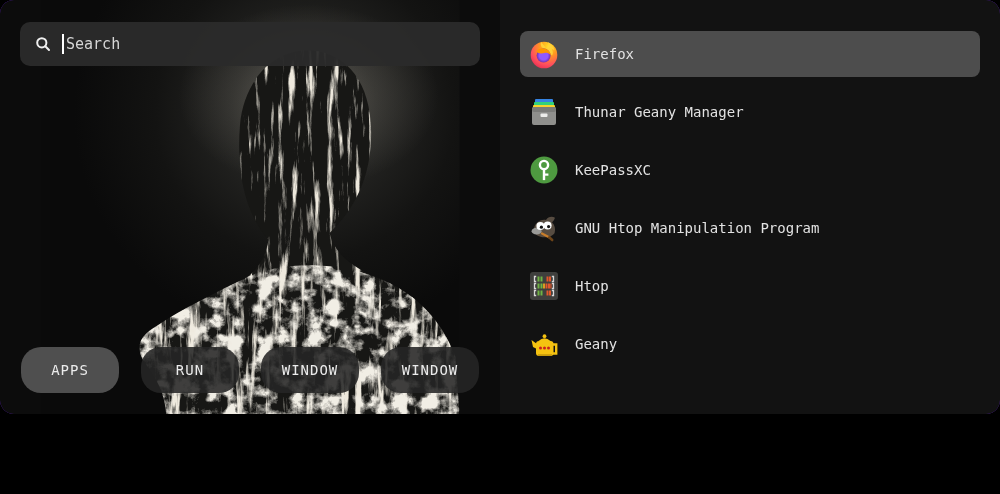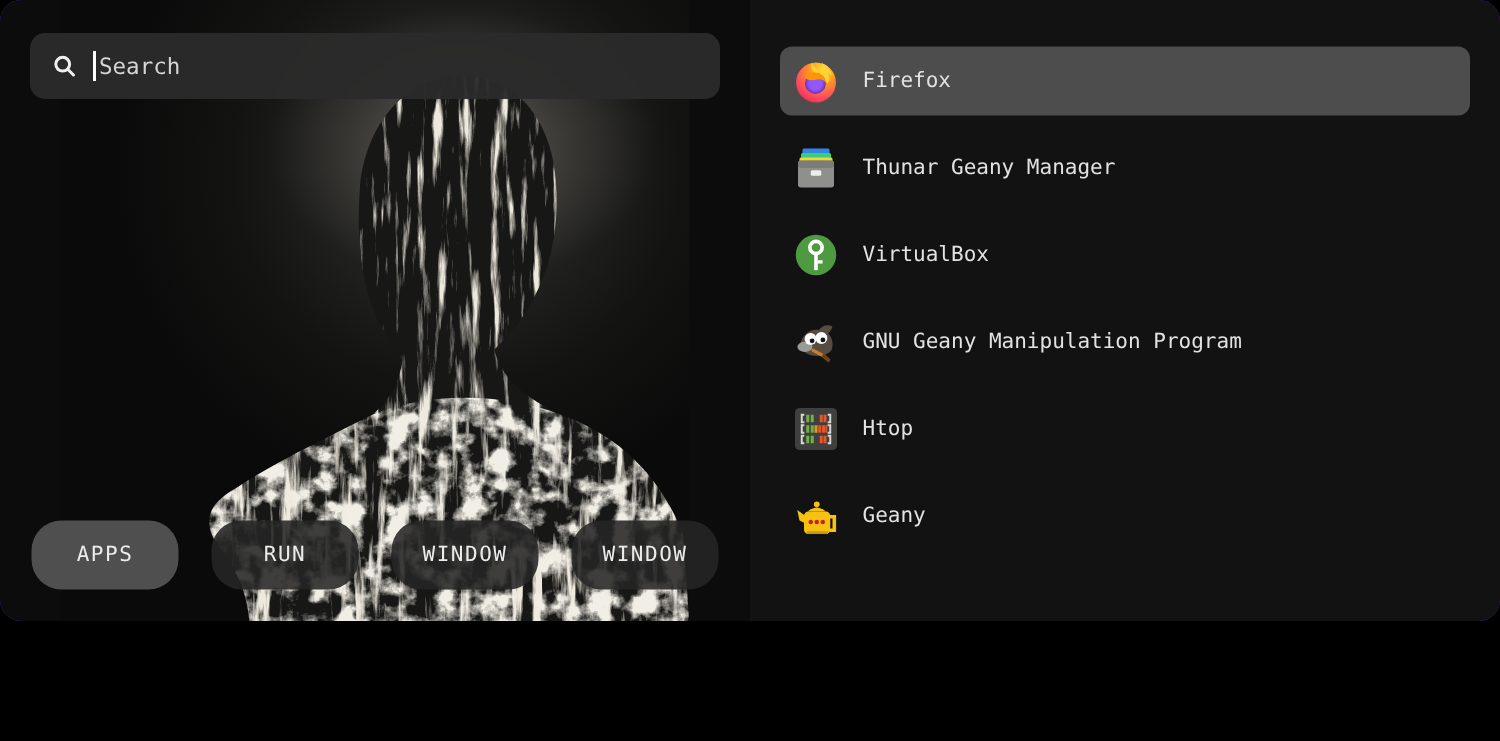--- a/index.html
+++ b/index.html
@@ -135,35 +135,35 @@
       </li>
 
       <li class="app">
         <svg class="app-icon" viewBox="0 0 32 32">
           <circle cx="16" cy="16" r="13.5" fill="#4e9a40"></circle>
           <circle cx="16" cy="11" r="4.1" fill="none" stroke="#ffffff" stroke-width="2.4"></circle>
           <rect x="14.8" y="14.6" width="2.4" height="11.5" fill="#ffffff"></rect>
           <rect x="17" y="19.5" width="3.4" height="2.2" fill="#ffffff"></rect>
           <circle cx="16" cy="11" r="1" fill="#4e9a40"></circle>
         </svg>
-        <span class="label">VirtualBox</span>
+        <span class="label">KeePassXC</span>
       </li>
 
       <li class="app">
         <svg class="app-icon" viewBox="0 0 32 32">
           <path d="M6 19.5 C5 12 12 6.8 18 8 C20 4.8 24 4 27 5.8 C26.2 7.8 25.2 9.4 24 10.2 C26.8 13 27.8 17 26.6 21 C23.5 26.5 9.5 27.5 6 19.5 Z" fill="#574c41"></path>
           <ellipse cx="8.6" cy="19.2" rx="5" ry="3.4" fill="#9a9a97"></ellipse>
           <circle cx="12.4" cy="14" r="4" fill="#ffffff"></circle>
           <circle cx="19.6" cy="13.4" r="4" fill="#ffffff"></circle>
           <circle cx="13.4" cy="15.2" r="1.6" fill="#141414"></circle>
           <circle cx="20.6" cy="14.6" r="1.6" fill="#141414"></circle>
           <path d="M14 21.5 L21.5 25.5" stroke="#c87d2a" stroke-width="2.2" stroke-linecap="round"></path>
           <path d="M21.2 25.3 L24.2 28" stroke="#6d4418" stroke-width="2.6" stroke-linecap="round"></path>
         </svg>
-        <span class="label">GNU Geany Manipulation Program</span>
+        <span class="label">GNU Htop Manipulation Program</span>
       </li>
 
       <li class="app">
         <svg class="app-icon" viewBox="0 0 32 32">
           <rect x="2" y="2" width="28" height="28" rx="3" fill="#3f3f3d"></rect>
           <g stroke="#d9d9d9" stroke-width="1.3" fill="none">
             <path d="M8.2 6.5 H6.5 V11.5 H8.2"></path>
               <path d="M23.8 6.5 H25.5 V11.5 H23.8"></path>
             <path d="M8.2 13.5 H6.5 V18.5 H8.2"></path>
               <path d="M23.8 13.5 H25.5 V18.5 H23.8"></path>

